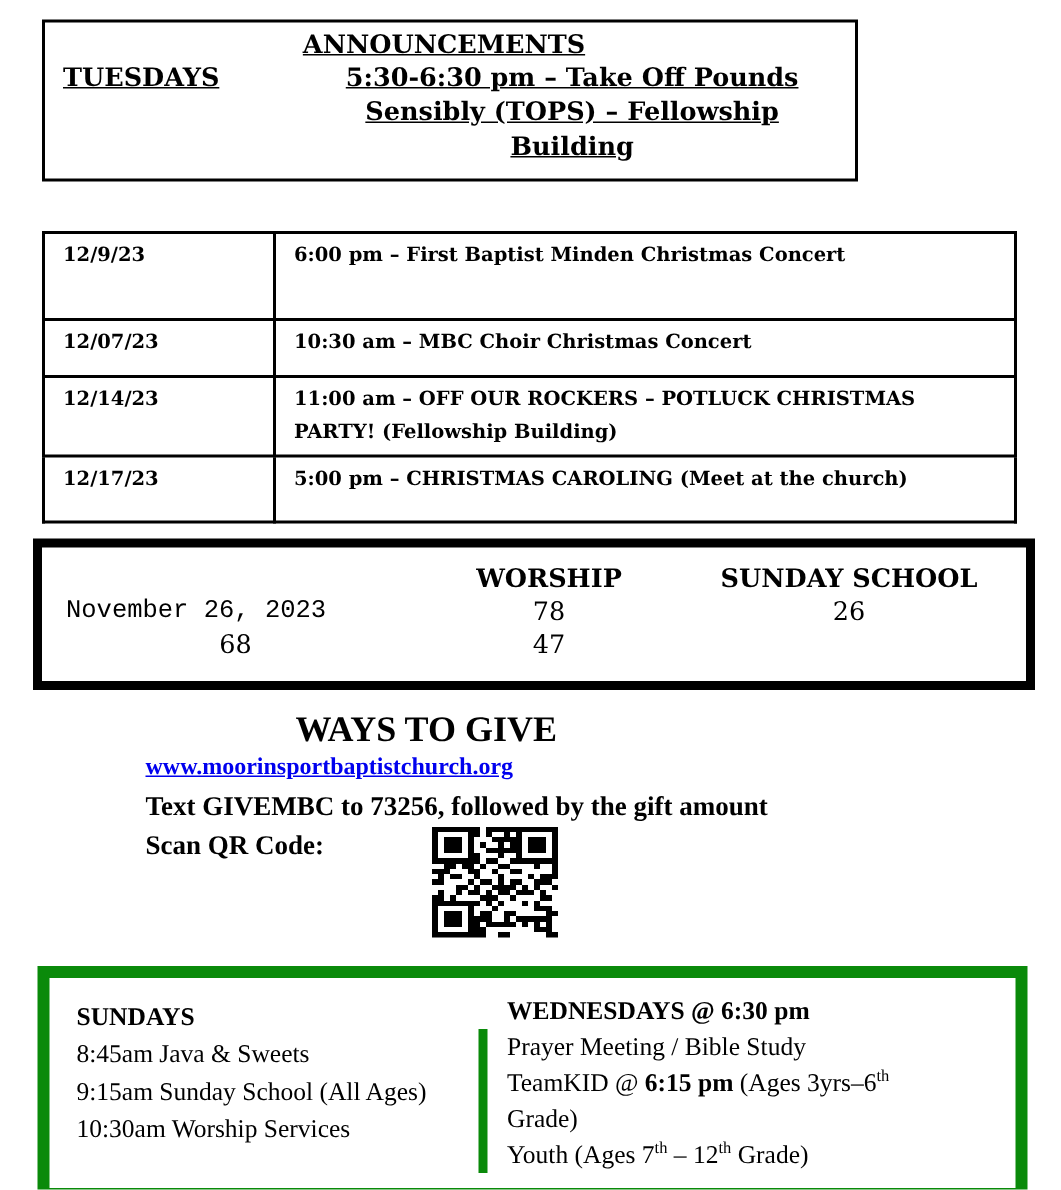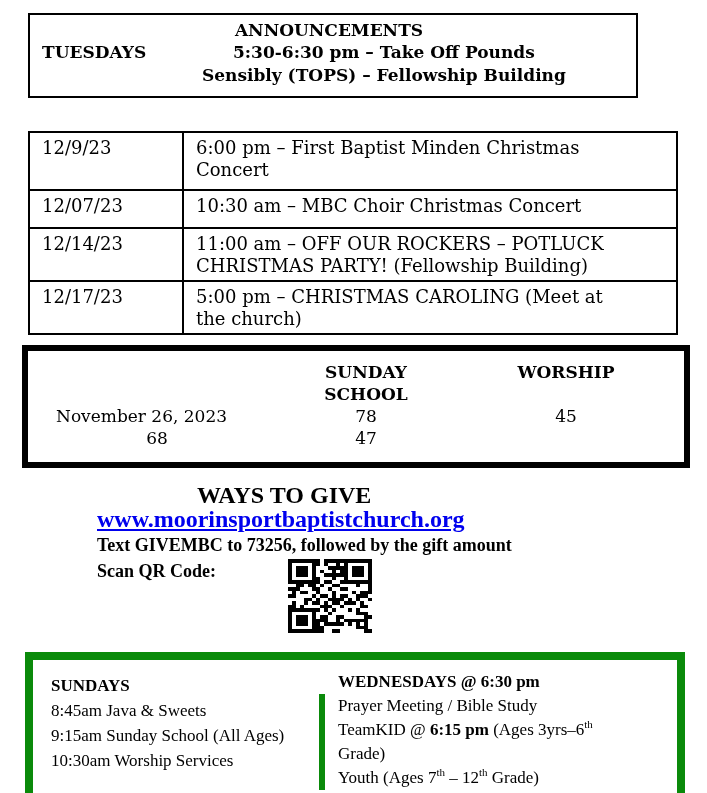--- a/index.html
+++ b/index.html
@@ -8,55 +8,56 @@
   }
   *{box-sizing:border-box;}
   html,body{margin:0;padding:0;}
   body{
     width:707px;height:793px;background:#ffffff;color:#000;
     font-family:"DejaVu Serif", serif;overflow:hidden;
   }
 
   
   .announce-box{
-    margin:13px 0 0 28px;width:610px;border:2px solid #000;
+    margin:13px 0 0 28px;width:544px;border:2px solid #000;
     padding:4px 8px 9px 0;
+    text-decoration:underline;
   }
   .announce-title{text-align:center;font-weight:bold;font-size:17px;line-height:22px;}
   .announce-row{display:flex;}
   .announce-day{width:172px;padding-left:12px;font-weight:bold;font-size:17px;line-height:23px;}
   .announce-lines{font-weight:bold;font-size:17px;line-height:23px;text-align:center;}
 
   
   .events-table{margin:33px 0 0 28px;border-collapse:collapse;width:650px;}
   .events-table td{
-    border:2px solid #000;vertical-align:top;font-weight:normal;
-    font-size:18px;line-height:22px;padding:4px 3px 3px 12px;
+    border:2px solid #000;vertical-align:top;font-weight:bold;
+    font-size:13px;line-height:22px;padding:4px 3px 3px 12px;
   }
   td.ev-date{width:154px;}
   td.ev-desc div{max-width:430px;}
   tr.ev-r0 td{height:58px;}
   tr.ev-r1 td{height:38px;}
   tr.ev-r2 td{height:50px;}
   tr.ev-r3 td{height:44px;}
 
   
   .attendance-box{
     margin:10px 0 0 22px;width:668px;border:6px solid #000;
     padding:10px 0 13px 0;
   }
   .att-grid{display:grid;grid-template-columns:258px 160px 240px;font-size:17px;line-height:22px;}
   .att-head{font-weight:bold;text-align:center;}
-  .att-date{padding-left:28px;}
+  .att-date{padding-left:16px;font-family:Liberation Mono, monospace;}
   .att-val{text-align:center;}
 
   
   .giving{margin:16px 0 0 97px;font-family:"Liberation Serif", serif;font-weight:bold;}
   .giving-title{margin-left:100px;font-size:24px;line-height:22px;}
-  .giving-link{color:var(--link-blue);text-decoration:underline;font-size:24px;line-height:27px;display:inline-block;cursor:pointer;}
+  .giving-link{color:var(--link-blue);text-decoration:underline;font-size:16px;line-height:27px;display:inline-block;cursor:pointer;}
   .giving-text{font-size:18px;line-height:25px;}
   .giving-qr-row{display:flex;align-items:flex-start;margin-top:1px;}
   .qr-label{font-size:18px;line-height:25px;}
   .qr-svg{margin-left:72px;width:84px;height:74px;shape-rendering:crispEdges;}
 
   
   .weekly-box{
     margin:19px 0 0 25px;width:660px;min-height:156px;
     border:8px solid var(--accent-green);
     display:flex;padding:10px 8px 10px 18px;
@@ -108,26 +109,26 @@
       <td class="ev-desc">
           <div>5:00 pm – CHRISTMAS CAROLING (Meet at the church)</div>
         </td>
     </tr>
   </tbody>
 </table>
 
 <div class="attendance-box">
   <div class="att-grid">
     <div></div>
+    <div class="att-head">WORSHIP</div>
     <div class="att-head">SUNDAY SCHOOL</div>
-    <div class="att-head">WORSHIP</div>
 
     <div class="att-date">November 26, 2023</div>
     <div class="att-val">78</div>
-    <div class="att-val">45</div>
+    <div class="att-val">26</div>
 
     <div class="att-val">68</div>
     <div class="att-val">47</div>
   </div>
 </div>
 
 <div class="giving">
   <div class="giving-title">WAYS TO GIVE</div>
   <a class="giving-link">www.moorinsportbaptistchurch.org</a>
   <div class="giving-text">Text GIVEMBC to 73256, followed by the gift amount</div>

